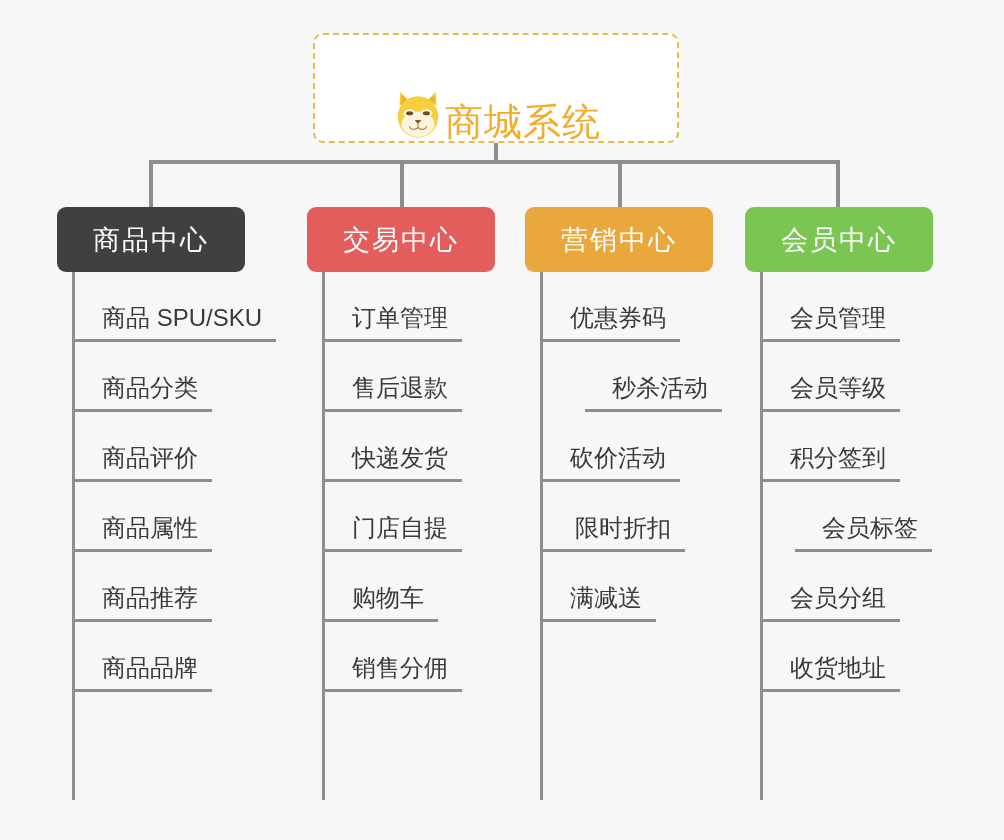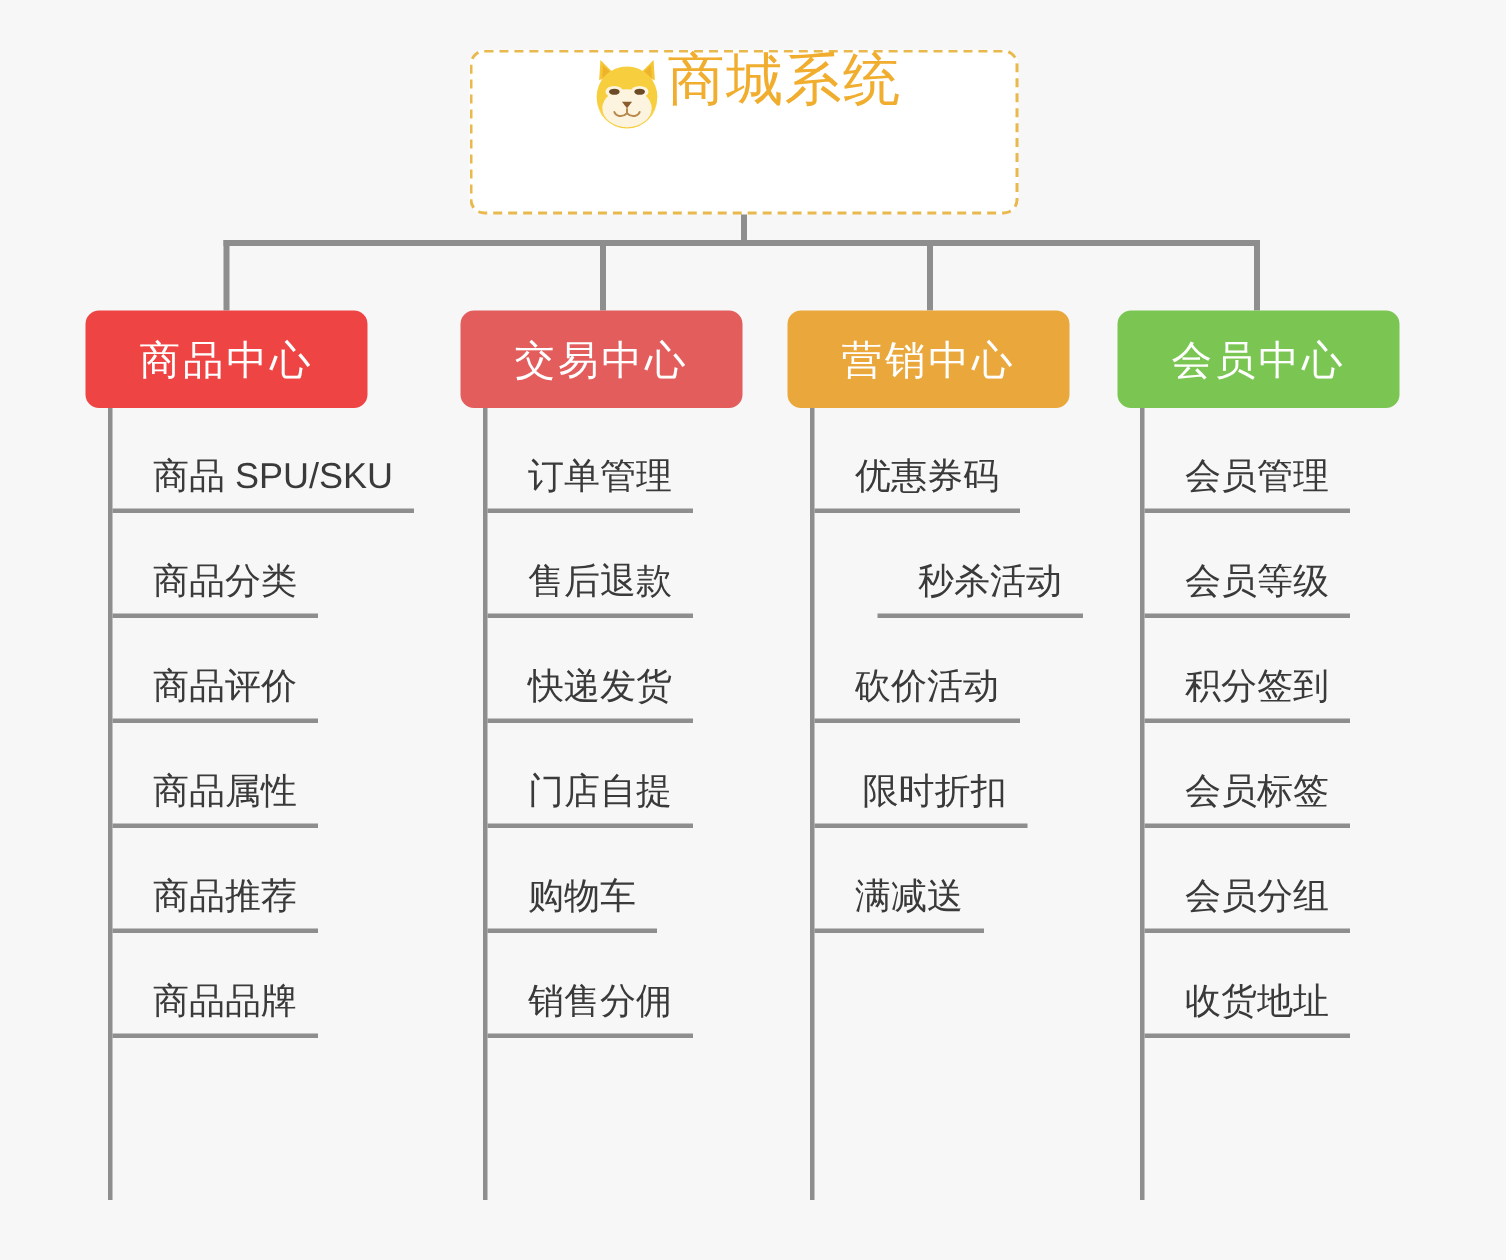--- a/index.html
+++ b/index.html
@@ -24,21 +24,21 @@
   .root-node {
     position: absolute;
     left: 313px;
     top: 33px;
     width: 366px;
     height: 110px;
     background: #ffffff;
     border: 2px dashed #e9b94e;
     border-radius: 10px;
     display: flex;
-    align-items: flex-start;
+    align-items: flex-end;
     justify-content: center;
   }
 
   .root-emoji {
     width: 54px;
     height: 54px;
     flex: 0 0 54px;
     position: relative;
   }
   .root-emoji svg { display: block; width: 54px; height: 54px; }
@@ -162,21 +162,21 @@
   </div>
 
   <div class="conn conn-v stem-root" style="background: rgb(142, 142, 142);"></div>
   <div class="conn conn-h bus" style="background: rgb(142, 142, 142);"></div>
   <div class="conn conn-v drop drop-1" style="background: rgb(142, 142, 142);"></div>
   <div class="conn conn-v drop drop-2" style="background: rgb(142, 142, 142);"></div>
   <div class="conn conn-v drop drop-3" style="background: rgb(142, 142, 142);"></div>
   <div class="conn conn-v drop drop-4" style="background: rgb(142, 142, 142);"></div>
 
   <div class="column col-1">
-    <div class="col-header" style="background:#ef4444">商品中心</div>
+    <div class="col-header" style="background:#404040">商品中心</div>
     <div class="leaf-list">
       <div class="spine" style="background: rgb(142, 142, 142);"></div>
       <div class="leaf">
           <span class="leaf-label" style="border-bottom-color: rgb(142, 142, 142);">商品 SPU/SKU</span>
         </div>
       <div class="leaf">
           <span class="leaf-label" style="border-bottom-color: rgb(142, 142, 142);">商品分类</span>
         </div>
       <div class="leaf">
           <span class="leaf-label" style="border-bottom-color: rgb(142, 142, 142);">商品评价</span>
@@ -247,21 +247,21 @@
       <div class="leaf">
           <span class="leaf-label" style="border-bottom-color: rgb(142, 142, 142);">会员管理</span>
         </div>
       <div class="leaf">
           <span class="leaf-label" style="border-bottom-color: rgb(142, 142, 142);">会员等级</span>
         </div>
       <div class="leaf">
           <span class="leaf-label" style="border-bottom-color: rgb(142, 142, 142);">积分签到</span>
         </div>
       <div class="leaf">
-          <span class="leaf-label" style="border-bottom-color: rgb(142, 142, 142);">会员标签</span>
+          <span class="leaf-label" style="border-bottom-color: rgb(142, 142, 142); margin-left: 32px;">会员标签</span>
         </div>
       <div class="leaf">
           <span class="leaf-label" style="border-bottom-color: rgb(142, 142, 142);">会员分组</span>
         </div>
       <div class="leaf">
           <span class="leaf-label" style="border-bottom-color: rgb(142, 142, 142);">收货地址</span>
         </div>
     </div>
   </div>
 

